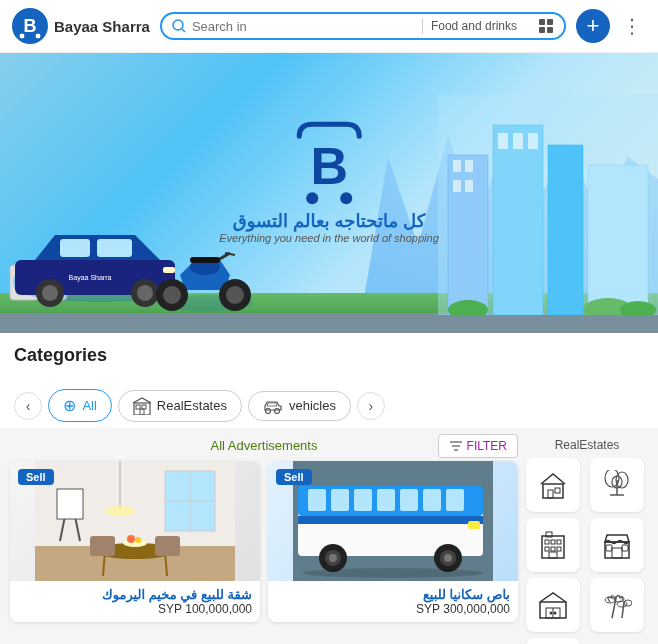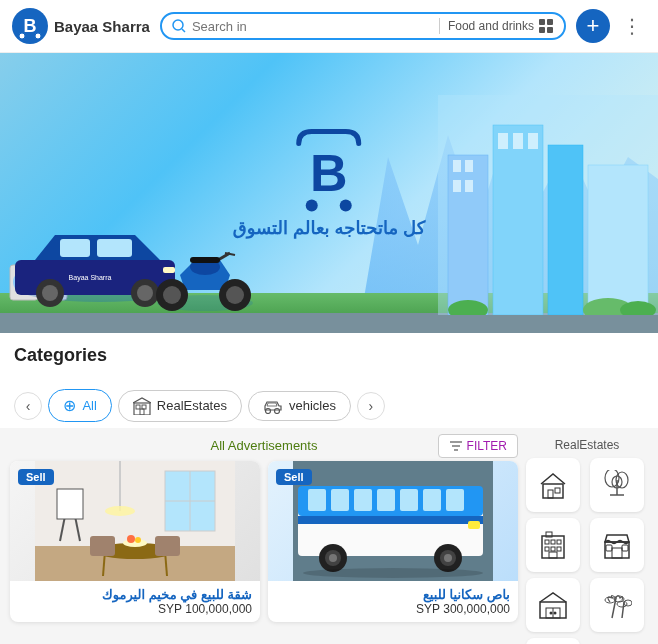--- a/index.html
+++ b/index.html
@@ -46,21 +46,21 @@
       font-size: 13px;
       color: #999;
     }
     .search-category {
       font-size: 12px;
       color: #555;
       border-left: 1px solid #ccc;
       padding-left: 8px;
       display: flex;
       align-items: center;
-      gap: 4px;
+      gap: 21px;
     }
     .header-actions {
       display: flex;
       align-items: center;
       gap: 8px;
     }
     .add-btn {
       background: #1565C0;
       color: #fff;
       border: none;
@@ -404,20 +404,21 @@
     <svg width="90" height="90" viewBox="0 0 90 90">
 
       <path d="M15 20 Q15 8 28 8 L62 8 Q75 8 75 20" fill="none" stroke="#0D47A1" stroke-width="5" stroke-linecap="round"></path>
 
       <text x="45" y="68" text-anchor="middle" fill="#0D47A1" font-size="52" font-weight="bold" font-family="Arial">B</text>
 
       <circle cx="28" cy="82" r="6" fill="#0D47A1"></circle>
       <circle cx="62" cy="82" r="6" fill="#0D47A1"></circle>
     </svg>
     <div class="banner-arabic">كل ماتحتاجه بعالم التسوق</div>
+    <div class="banner-english">Everything you need in the world of shopping</div>
   </div>
 
   <svg style="position:absolute;right:0;bottom:18px;z-index:4;" width="220" height="220" viewBox="0 0 220 220">
 
     <rect width="220" height="220" fill="#B3E5FC" opacity="0.4"></rect>
 
     <rect x="10" y="60" width="40" height="160" fill="#90CAF9" stroke="#64B5F6" stroke-width="0.5"></rect>
     <rect x="15" y="65" width="8" height="12" fill="#E1F5FE" opacity="0.8"></rect>
     <rect x="27" y="65" width="8" height="12" fill="#E1F5FE" opacity="0.8"></rect>
     <rect x="15" y="85" width="8" height="12" fill="#E1F5FE" opacity="0.8"></rect>

